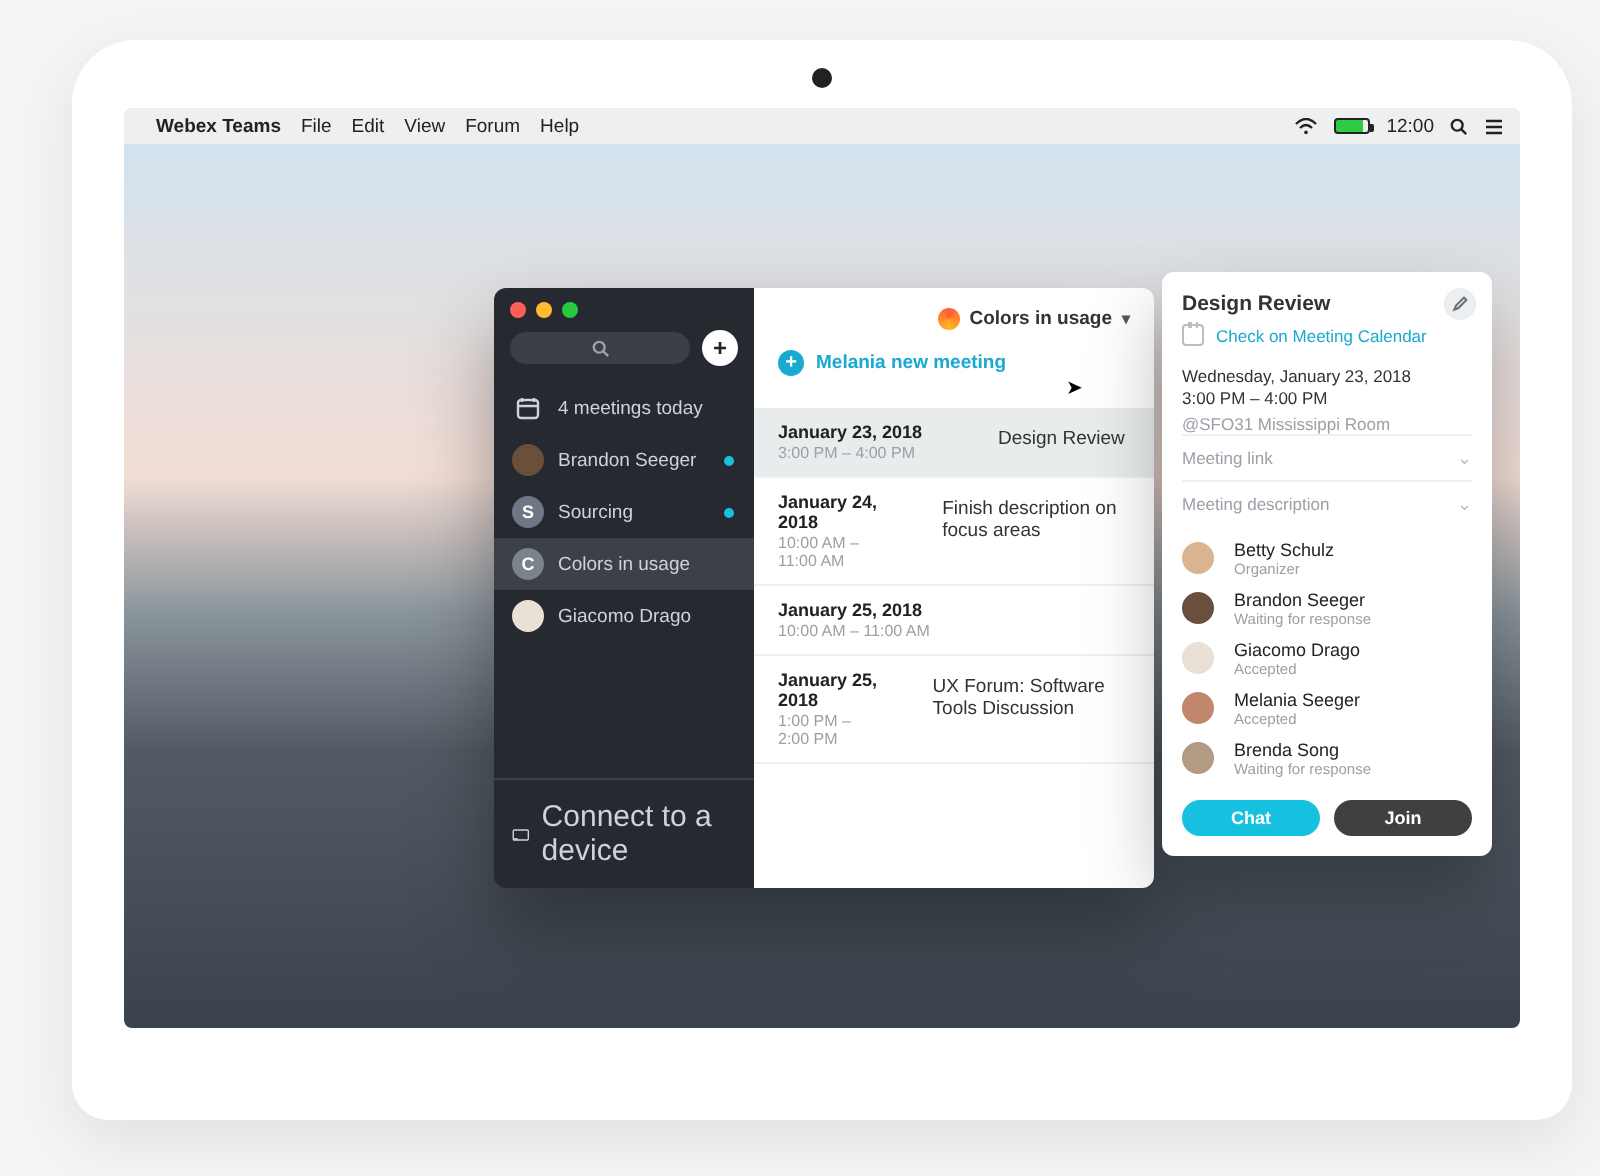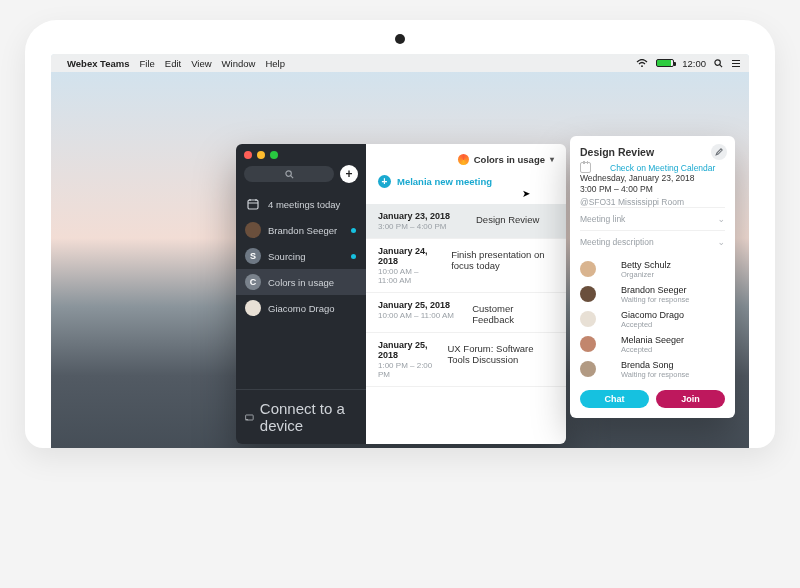--- a/index.html
+++ b/index.html
@@ -1,19 +1,19 @@
 <!DOCTYPE html>
 <html><head>
 <meta charset="utf-8">
 <style>
   * { box-sizing: border-box; margin: 0; padding: 0; font-family: -apple-system, BlinkMacSystemFont, "Segoe UI", Helvetica, Arial, sans-serif; }
   body { background: #f4f4f4; width: 800px; height: 588px; overflow: hidden; position: relative; }
 
   
-  .laptop { position: absolute; left: 25px; top: 20px; width: 750px; height: 428px; background: #fff; border-radius: 32px 32px 18px 18px; box-shadow: 0 10px 30px rgba(0,0,0,.08); overflow: hidden; }
+  .laptop { position: absolute; left: 36px; top: 20px; width: 750px; height: 540px; background: #fff; border-radius: 32px 32px 18px 18px; box-shadow: 0 10px 30px rgba(0,0,0,.08); overflow: hidden; }
   .camera { position: absolute; top: 14px; left: 50%; transform: translateX(-50%); width: 10px; height: 10px; background: #222; border-radius: 50%; }
   .screen { position: absolute; top: 34px; left: 26px; right: 26px; height: 460px; border-radius: 4px; overflow: hidden; background: linear-gradient(180deg,#cfe3f0 0%,#f2ddd5 40%,#8a949b 55%,#525a63 70%,#3a434c 100%); }
 
   
   .menubar { position: absolute; top:0; left:0; right:0; height:18px; background: rgba(240,240,240,.92); display:flex; align-items:center; font-size:9.5px; color:#222; padding: 0 8px; }
   .menubar .apple { font-size:11px; margin-right:8px; }
   .menubar .mitem { margin-right:10px; cursor: default; }
   .menubar .mitem.bold { font-weight:600; }
   .menubar .spacer { flex:1; }
   .menubar .r { margin-left:8px; display:inline-flex; align-items:center; }
@@ -45,67 +45,67 @@
   .main { flex:1; background:#fff; border-radius:0 6px 6px 0; position:relative; padding: 10px 0 0 0; }
   .mainhead { display:flex; align-items:center; padding:0 12px 6px; }
   .createrow { display:flex; align-items:center; gap:6px; color:#1aa9d0; font-size:9.5px; font-weight:600; cursor:pointer; }
   .createrow .pc { width:13px; height:13px; background:#1aa9d0; color:#fff; border-radius:50%; display:flex; align-items:center; justify-content:center; font-size:10px; }
   .mainhead .spacer { flex:1; }
   .spacehdr { display:flex; align-items:center; gap:5px; font-size:9.5px; font-weight:700; color:#333; cursor:pointer; }
   .spacehdr .logo { width:11px; height:11px; border-radius:50%; background: conic-gradient(#ff5c36, #ffb520, #ff5c36); }
   .caret { font-size:8px; color:#555; }
 
   .mlist { margin-top:10px; }
-  .mrow { padding:7px 12px; border-bottom:1px solid #f0f0f0; display:flex; gap:12px; cursor:pointer; }
+  .mrow { padding:7px 12px; border-bottom:1px solid #f0f0f0; display:flex; gap:24px; cursor:pointer; }
   .mrow.sel { background:#e9eced; }
   .mdate { width:86px; }
   .mdate .d1 { font-size:9px; font-weight:600; color:#222; }
   .mdate .d2 { font-size:8px; color:#9aa0a6; margin-top:1px; }
   .mtit { font-size:9.5px; color:#333; padding-top:3px; }
 
   .cursorptr { position:absolute; font-size:10px; color:#000; pointer-events:none; }
 
   
   .pop { position:absolute; top:82px; left:519px; width:165px; background:#fff; border-radius:6px; box-shadow:0 18px 38px rgba(0,0,0,.28); padding:10px 10px 10px; font-size:9px; color:#333; }
   .pop h3 { font-size:10.5px; font-weight:700; }
   .editbtn { position:absolute; top:8px; right:8px; width:16px; height:16px; border-radius:50%; background:#eceef0; display:flex; align-items:center; justify-content:center; cursor:pointer; }
   .editbtn svg { width:8px; height:8px; stroke:#6a6f75; }
-  .calline { display:flex; align-items:center; gap:19px; margin-top:4px; color:#1aa9d0; font-size:8.5px; cursor:pointer; }
+  .calline { display:flex; align-items:center; gap:6px; margin-top:4px; color:#1aa9d0; font-size:8.5px; cursor:pointer; }
   .calline .ci { width:11px; height:11px; border:1.3px solid #bdbdbd; border-radius:2px; position:relative; }
   .calline .ci::before { content:''; position:absolute; top:-2px; left:2px; width:1.5px; height:3px; background:#bdbdbd; }
   .calline .ci::after { content:''; position:absolute; top:-2px; right:2px; width:1.5px; height:3px; background:#bdbdbd; }
-  .dt { margin-top:0; font-size:8.5px; color:#333; line-height:1.35; }
+  .dt { margin-top:10px; font-size:8.5px; color:#333; line-height:1.35; }
   .loc { font-size:8.5px; color:#9aa0a6; margin-top:1px; }
   .accrow { display:flex; align-items:center; justify-content:space-between; padding:6px 0; border-top:1px solid #f0f0f0; color:#9aa0a6; font-size:8.5px; cursor:pointer; }
   .accrow:first-of-type { margin-top:8px; }
   .chev { font-size:9px; color:#b4b8bd; }
   .plist { padding-top:4px; }
-  .person { display:flex; align-items:center; gap:25px; padding:3px 0; }
+  .person { display:flex; align-items:center; gap:10px; padding:3px 0; }
   .pava { width:16px; height:16px; border-radius:50%; background:#d0d4da; display:flex; align-items:center; justify-content:center; font-size:8px; color:#fff; font-weight:600; }
   .pinfo .pn { font-size:9px; color:#222; }
   .pinfo .ps { font-size:7.5px; color:#9aa0a6; }
   .btns { display:flex; gap:7px; margin-top:8px; }
   .pill { flex:1; height:18px; border-radius:10px; display:flex; align-items:center; justify-content:center; font-size:9px; color:#fff; font-weight:600; cursor:pointer; }
   .pill.chat { background:#16c1e0; }
-  .pill.join { background:#be185d; }
+  .pill.join { background:#404040; }
 </style>
 </head>
 <body>
 
 <div class="laptop">
   <div class="camera"></div>
   <div class="screen">
 
     <div class="menubar">
       <span class="apple"></span>
       <span class="mitem bold">Webex Teams</span>
       <span class="mitem">File</span>
       <span class="mitem">Edit</span>
       <span class="mitem">View</span>
-      <span class="mitem">Window</span>
+      <span class="mitem">Forum</span>
       <span class="mitem">Help</span>
       <span class="spacer"></span>
       <span class="r">
           <svg width="12" height="9" viewBox="0 0 12 9" fill="none" stroke="#222" stroke-width="1.2">
             <path d="M1 3 Q6 -2 11 3"></path>
             <path d="M3 5 Q6 2 9 5"></path>
             <circle cx="6" cy="7.2" r="0.9" fill="#222" stroke="none"></circle>
           </svg>
         </span>
       <span class="r">
@@ -205,28 +205,27 @@
                 <div class="d1">January 23, 2018</div>
                 <div class="d2">3:00 PM – 4:00 PM</div>
               </div>
             <div class="mtit">Design Review</div>
           </div>
           <div class="mrow">
             <div class="mdate">
                 <div class="d1">January 24, 2018</div>
                 <div class="d2">10:00 AM – 11:00 AM</div>
               </div>
-            <div class="mtit">Finish presentation on focus today</div>
+            <div class="mtit">Finish description on focus areas</div>
           </div>
           <div class="mrow">
             <div class="mdate">
                 <div class="d1">January 25, 2018</div>
                 <div class="d2">10:00 AM – 11:00 AM</div>
               </div>
-            <div class="mtit">Customer Feedback</div>
           </div>
           <div class="mrow">
             <div class="mdate">
                 <div class="d1">January 25, 2018</div>
                 <div class="d2">1:00 PM – 2:00 PM</div>
               </div>
             <div class="mtit">UX Forum: Software Tools Discussion</div>
           </div>
         </div>
       </div>

